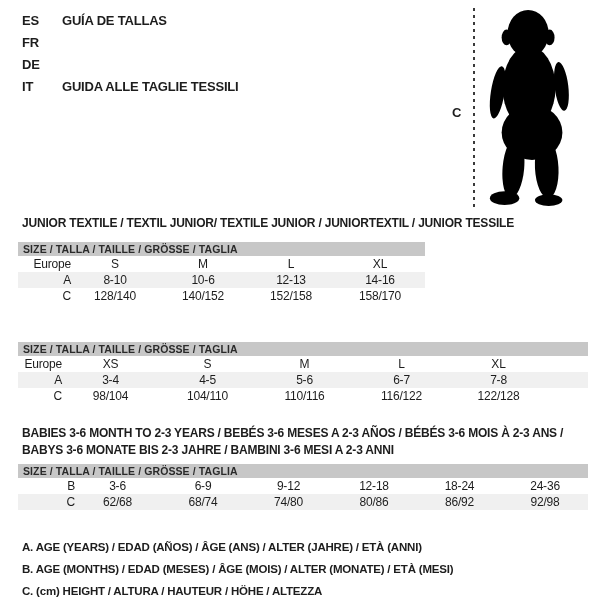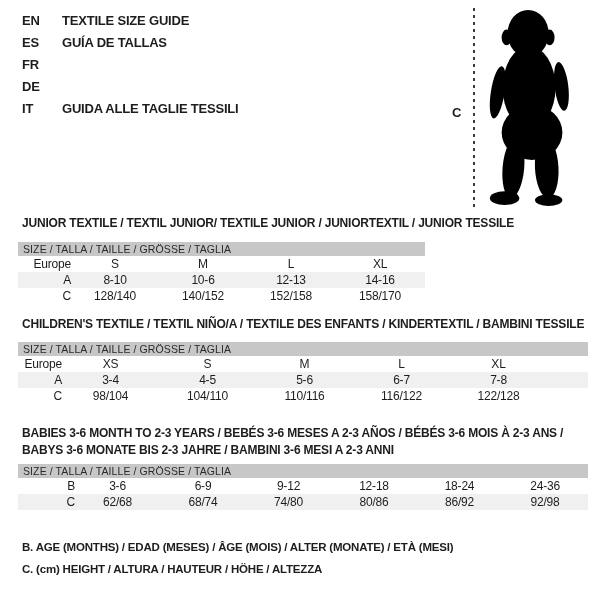--- a/index.html
+++ b/index.html
@@ -17,39 +17,35 @@
   .lang-row{display:flex;height:22px;line-height:22px;font-size:13px;font-weight:bold;letter-spacing:-0.2px;}
   .lang-code{width:40px;flex:0 0 40px;}
   
   .measure-line{position:absolute;left:473px;top:8px;width:2px;height:199px;
     background:repeating-linear-gradient(180deg,#3a3a3a 0 3px,transparent 3px 7px);}
   .measure-label{position:absolute;left:452px;top:105px;font-size:13px;font-weight:bold;}
   .baby-svg{position:absolute;left:484px;top:4px;}
   
   .sec-heading{position:absolute;left:22px;font-size:12px;font-weight:bold;letter-spacing:-0.2px;white-space:nowrap;line-height:17px;}
   .size-table{position:absolute;left:18px;border-collapse:collapse;table-layout:fixed;color:var(--ink);}
-  .size-table thead th{background:var(--bar);font-weight:normal;font-size:10.5px;text-align:left;
+  .size-table thead th{background:var(--bar);font-weight:bold;font-size:10.5px;text-align:left;
     height:14px;padding:0 0 0 5px;letter-spacing:0.1px;color:#2a2a2a;}
   .size-table td{height:16px;padding:0;text-align:center;font-size:12px;letter-spacing:-0.2px;vertical-align:middle;}
   .size-table td.row-label{text-align:right;padding-left:5px;}
   .size-table tbody tr:nth-child(2){background:var(--alt);}
   
   .footnotes{position:absolute;left:22px;top:536px;}
   .footnote{height:22px;line-height:22px;font-size:11.5px;font-weight:bold;letter-spacing:-0.2px;white-space:nowrap;}
 </style>
 </head>
 <body>
 
 <div class="page">
 
   <div class="lang-list">
-    <div class="lang-row">
-      <span class="lang-code">EN</span>
-      <span class="lang-label">TEXTILE SIZE GUIDE</span>
-    </div>
     <div class="lang-row">
       <span class="lang-code">ES</span>
       <span class="lang-label">GUÍA DE TALLAS</span>
     </div>
     <div class="lang-row">
       <span class="lang-code">FR</span>
     </div>
     <div class="lang-row">
       <span class="lang-code">DE</span>
     </div>
@@ -109,21 +105,20 @@
       <tr>
         <td class="row-label">C</td>
         <td>128/140</td>
         <td>140/152</td>
         <td>152/158</td>
         <td>158/170</td>
       </tr>
     </tbody>
   </table>
 
-  <div class="sec-heading" style="top:316px">CHILDREN'S TEXTILE / TEXTIL NIÑO/A / TEXTILE DES ENFANTS / KINDERTEXTIL / BAMBINI TESSILE</div>
   <table class="size-table" style="top:342px;width:570px">
     <colgroup>
         <col style="width:44px">
         <col style="width:97px">
         <col style="width:97px">
         <col style="width:97px">
         <col style="width:97px">
         <col style="width:97px">
         <col style="width:41px">
       </colgroup>
@@ -198,17 +193,18 @@
         <td>68/74</td>
         <td>74/80</td>
         <td>80/86</td>
         <td>86/92</td>
         <td>92/98</td>
       </tr>
     </tbody>
   </table>
 
   <div class="footnotes">
+    <div class="footnote">A. AGE (YEARS) / EDAD (AÑOS) / ÂGE (ANS) / ALTER (JAHRE) / ETÀ (ANNI)</div>
     <div class="footnote">B. AGE (MONTHS) / EDAD (MESES) / ÂGE (MOIS) / ALTER (MONATE) / ETÀ (MESI)</div>
     <div class="footnote">C. (cm) HEIGHT / ALTURA / HAUTEUR / HÖHE / ALTEZZA</div>
   </div>
 
 </div>
 
 </body></html>

